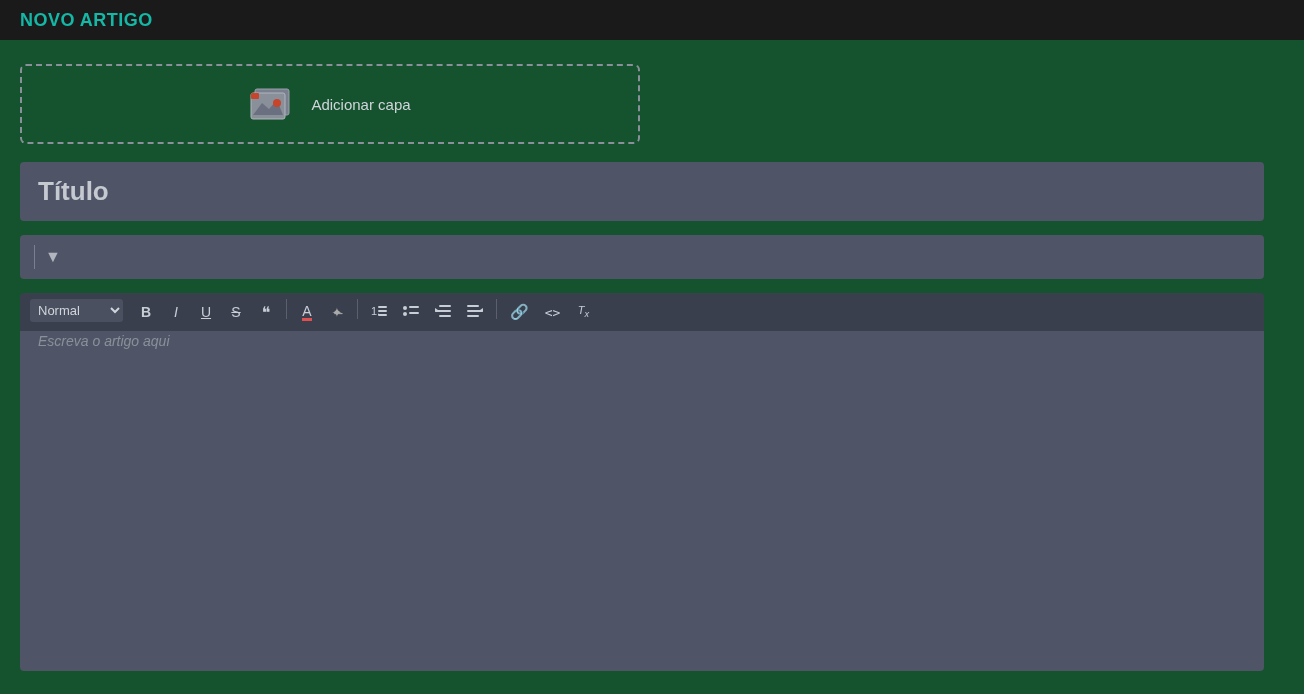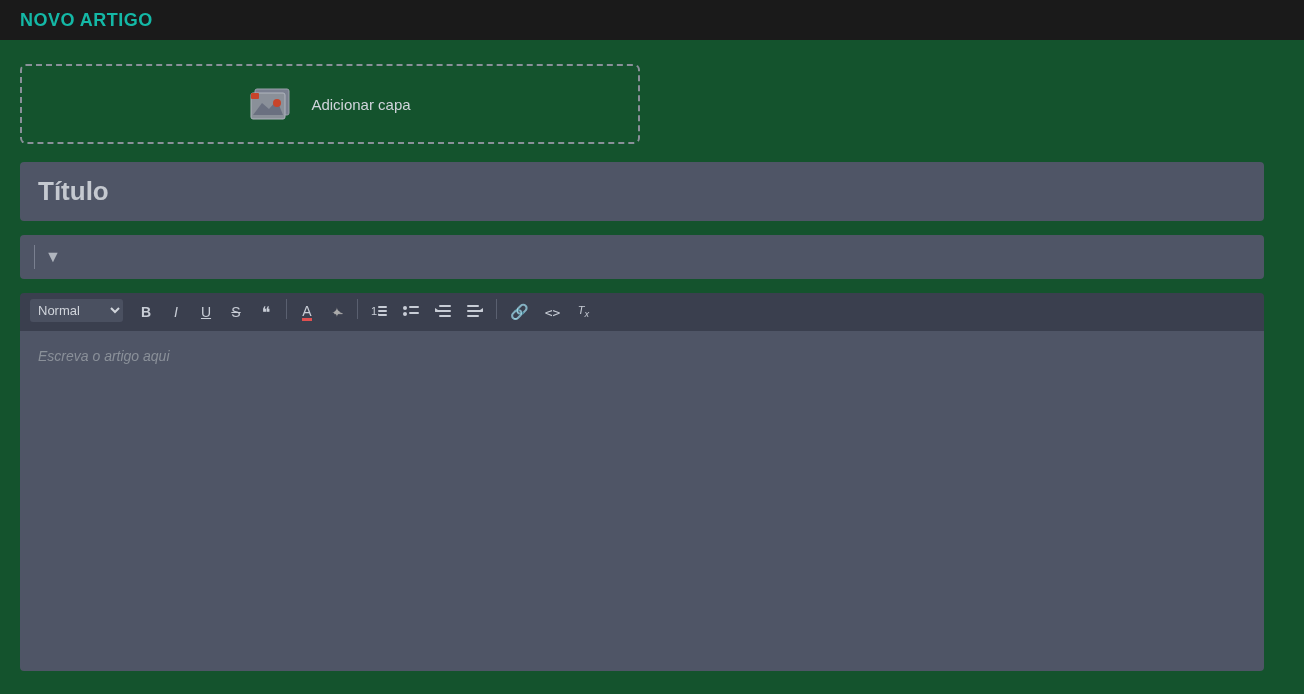--- a/index.html
+++ b/index.html
@@ -167,21 +167,21 @@
       width: 1px;
       height: 20px;
       background: #5a6070;
       margin: 0 3px;
     }
 
     .editor-area {
       background-color: #4f5566;
       border-radius: 0 0 4px 4px;
       min-height: 340px;
-      padding: 16px 18px;
+      padding: 1px 18px;
       max-width: 1244px;
     }
 
     .editor-placeholder {
       color: #8a9099;
       font-size: 14px;
       font-style: italic;
     }
   </style>
 </head>

